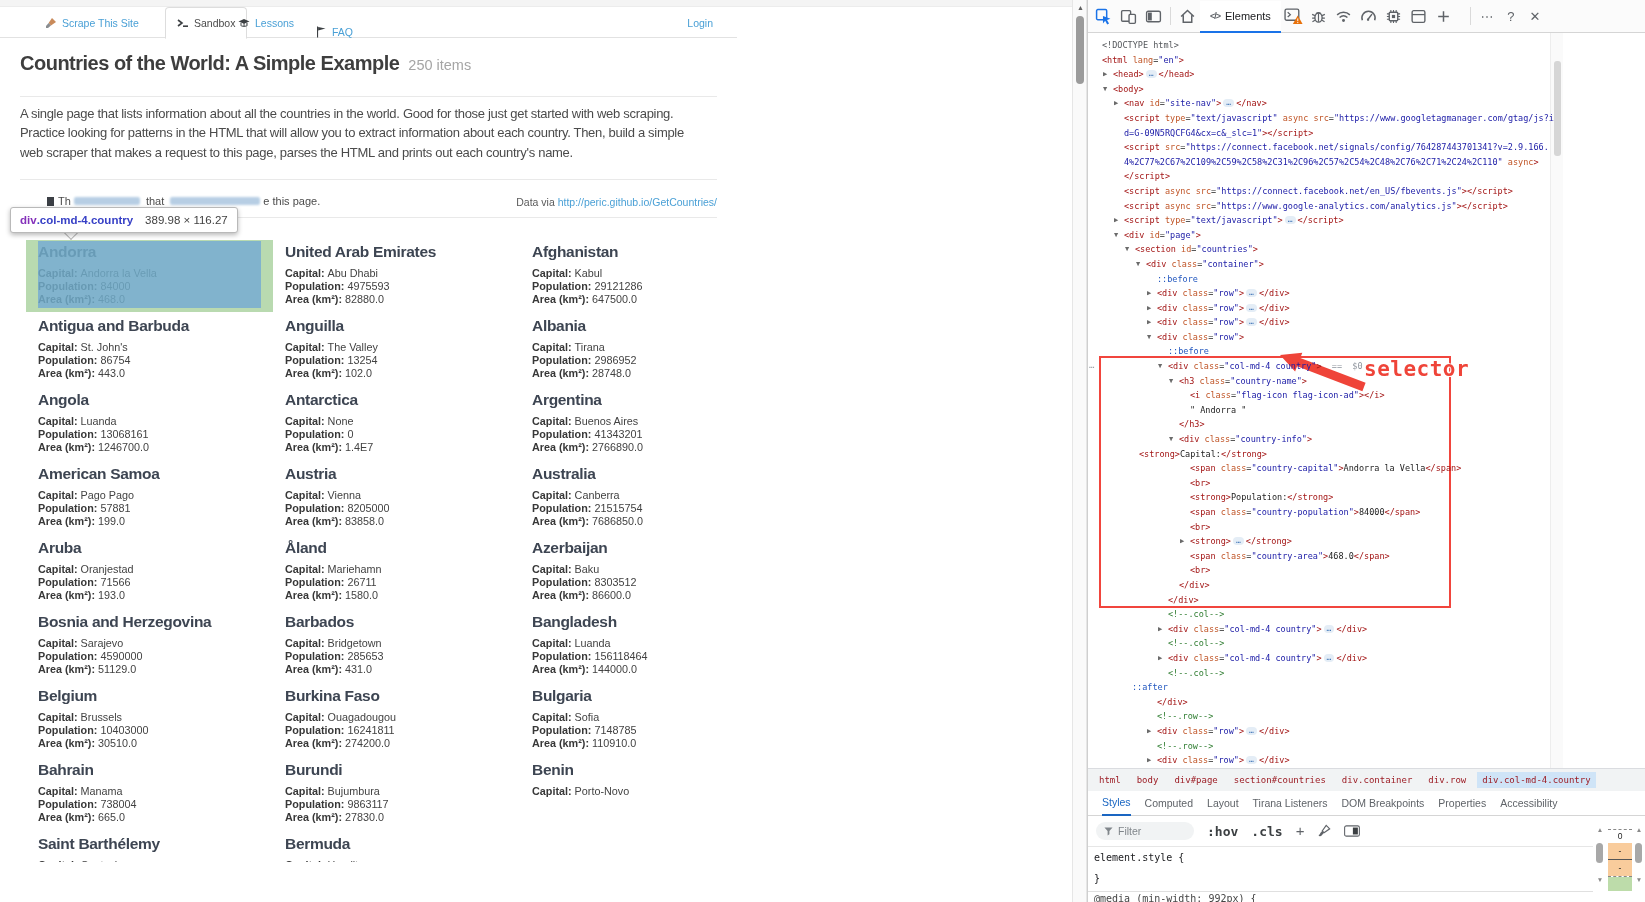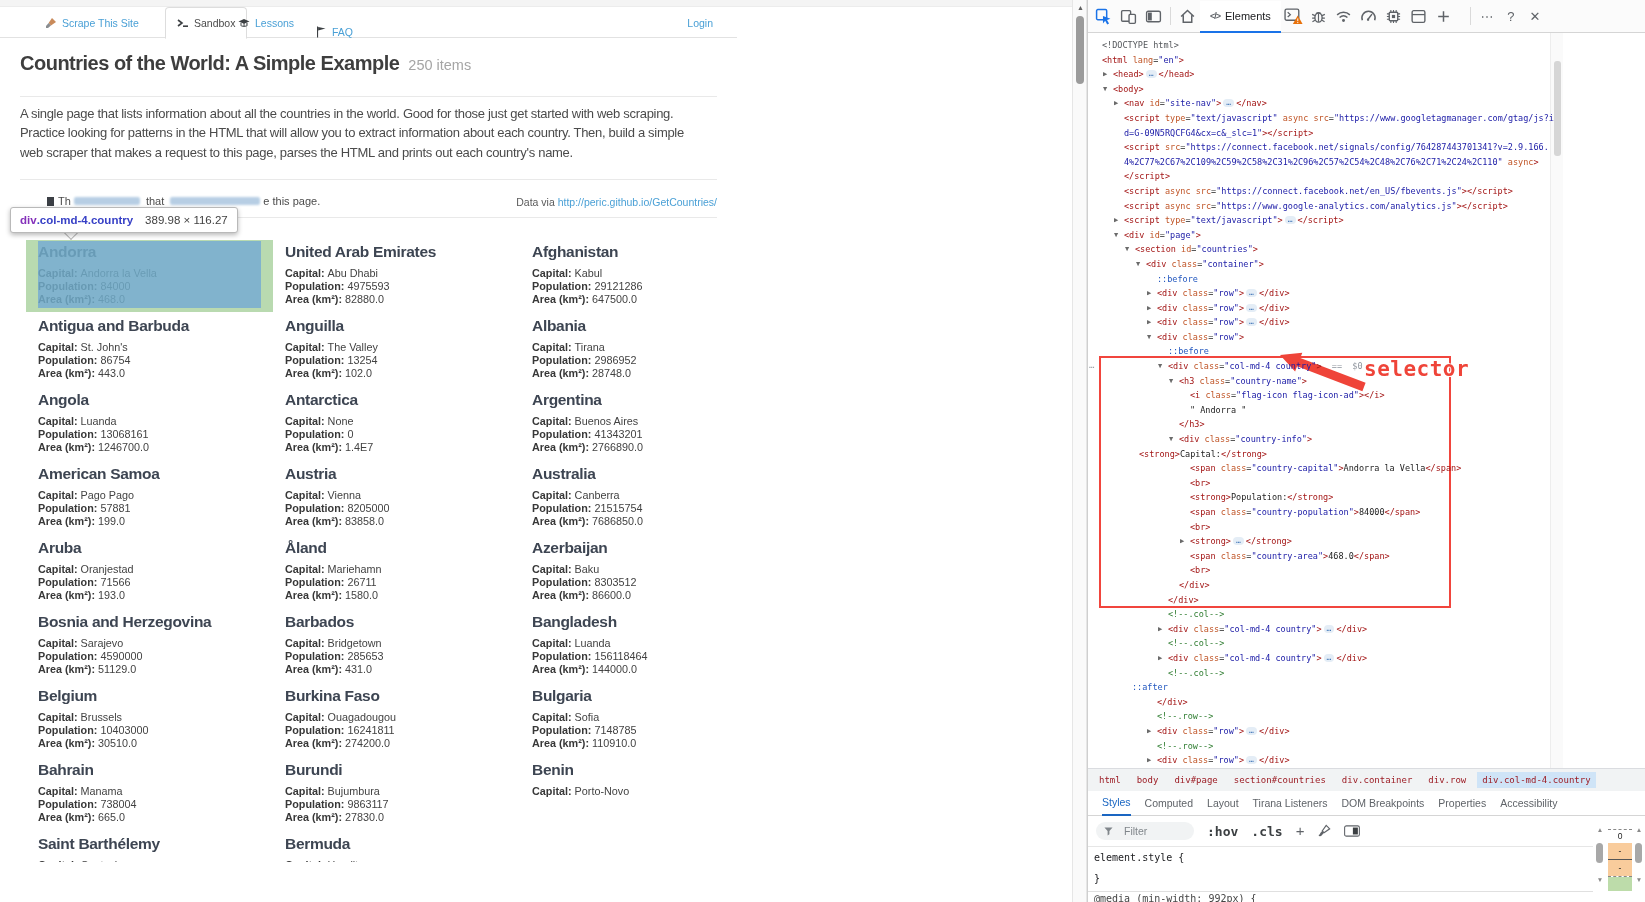--- a/index.html
+++ b/index.html
@@ -82,21 +82,21 @@
   .crumb{padding:3px 5px;color:#9c1c24;cursor:pointer;margin-right:6px;white-space:nowrap;}
   .crumb.sel{background:#cfe4f7;}
 
   .sbtabs{position:absolute;left:0;top:791px;width:558px;height:25px;background:#fff;border-bottom:1px solid #d5d5d5;
         display:flex;align-items:center;gap:14px;padding-left:14px;font-size:10.5px;color:#5f6368;}
   .sbtab{cursor:pointer;height:25px;display:flex;align-items:center;white-space:nowrap;}
   .sbtab.active{color:#1a66c2;border-bottom:2px solid #1a66c2;font-weight:400;}
 
   .filterrow{position:absolute;left:0;top:816px;width:505px;height:31px;border-bottom:1px solid #e6e6e6;
         display:flex;align-items:center;padding-left:8px;gap:13px;}
-  .fpill{width:98px;height:18px;background:#f1f3f4;border-radius:9px;display:flex;align-items:center;gap:11px;
+  .fpill{width:98px;height:18px;background:#f1f3f4;border-radius:9px;display:flex;align-items:center;gap:5px;
         padding-left:8px;font-size:10.5px;color:#80868b;}
   .tog{font-size:13px;font-weight:700;color:#3c4043;cursor:pointer;font-family:"DejaVu Sans Mono",monospace;}
   .plus{font-size:15px;color:#5f6368;cursor:pointer;line-height:10px;}
 
   .stylesbody{position:absolute;left:0;top:847px;width:505px;height:55px;font-family:"DejaVu Sans Mono",monospace;
         font-size:10px;color:#202124;}
   .esline{padding-left:6px;line-height:21px;}
   .esdiv{border-top:1px solid #e0e0e0;margin-top:2px;}
   .partialrule{height:10px;overflow:hidden;padding-left:6px;color:#444;line-height:13px;}
 

